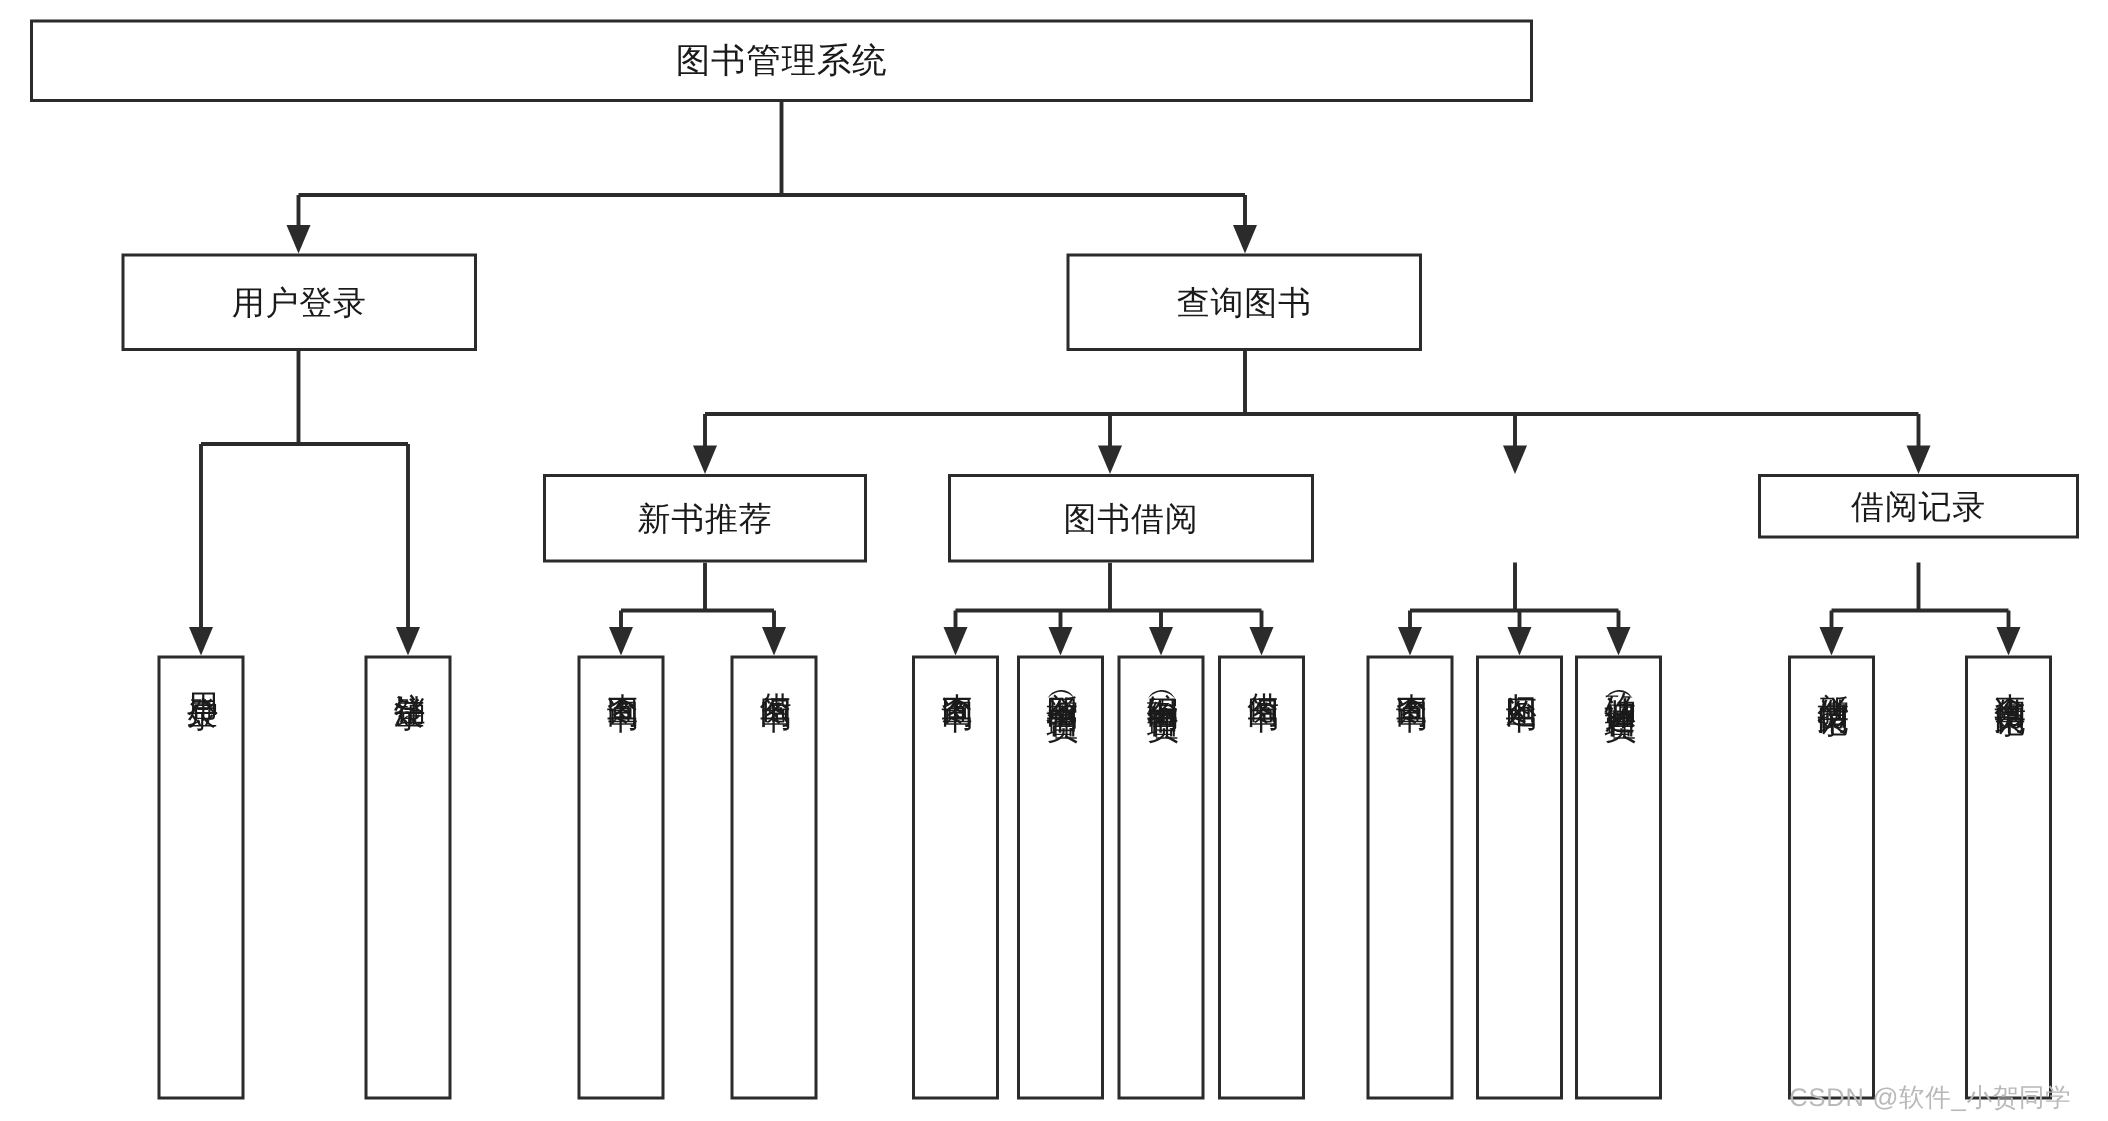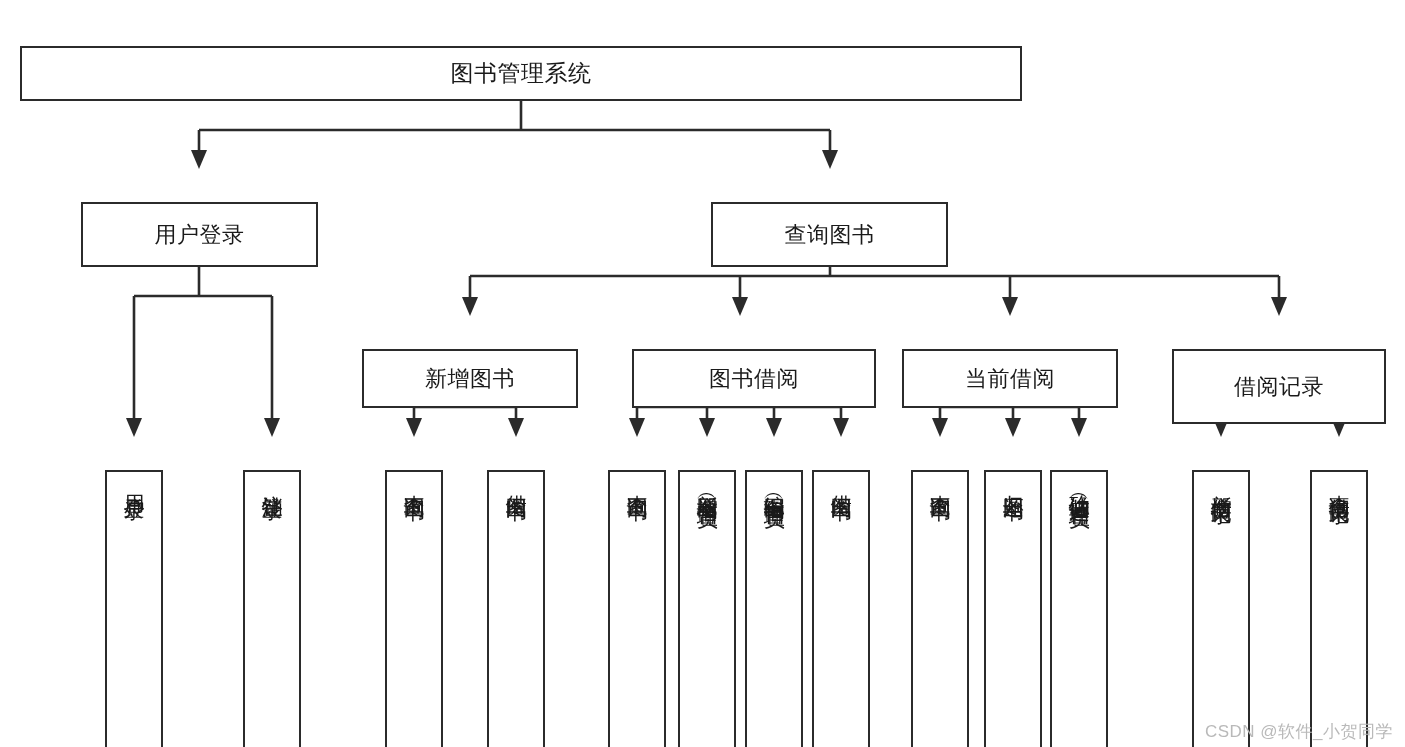--- a/index.html
+++ b/index.html
@@ -42,21 +42,20 @@
   
   .node {
     position: absolute;
     box-sizing: border-box;
     background: #ffffff;
     border: 2.6px solid #2b2b2b;
     display: flex;
     align-items: center;
     justify-content: center;
     z-index: 2;
-    margin-top: 33px;
   }
   .node-label {
     font-size: 22px;
     line-height: 1.15;
     color: #1a1a1a;
     letter-spacing: 0.5px;
     white-space: nowrap;
   }
 
   
@@ -79,21 +78,21 @@
     font-size: 21px;
     line-height: 1.06;
     letter-spacing: 2px;
     white-space: normal;
     max-height: 282px;
   }
 
   
   #watermark {
     position: absolute;
-    right: 12px;
+    right: 24px;
     bottom: 4px;
     font-size: 17px;
     color: #b9b9b9;
     letter-spacing: 0.5px;
     z-index: 5;
     white-space: nowrap;
     font-family: "Liberation Sans", "DejaVu Sans", sans-serif;
   }
 </style>
 </head>
@@ -168,29 +167,26 @@
   </div>
 
   <div class="node horiz" style="left:81px; top:169px; width:237px; height:65px;">
     <span class="node-label">用户登录</span>
   </div>
   <div class="node horiz" style="left:711px; top:169px; width:237px; height:65px;">
     <span class="node-label">查询图书</span>
   </div>
 
   <div class="node horiz" style="left:362px; top:316px; width:216px; height:59px;">
-    <span class="node-label">新增图书</span>
+    <span class="node-label">新书推荐</span>
   </div>
   <div class="node horiz" style="left:632px; top:316px; width:244px; height:59px;">
     <span class="node-label">图书借阅</span>
   </div>
-  <div class="node horiz" style="left:902px; top:316px; width:216px; height:59px;">
-    <span class="node-label">当前借阅</span>
-  </div>
-  <div class="node horiz" style="left:1172px; top:316px; width:214px; height:75px;">
+  <div class="node horiz" style="left:1172px; top:316px; width:214px; height:43px;">
     <span class="node-label">借阅记录</span>
   </div>
 
   <div class="node leaf" style="left:105px; top:437px; width:58px; height:296px;">
     <span class="node-label">用户登录</span>
   </div>
   <div class="node leaf" style="left:243px; top:437px; width:58px; height:296px;">
     <span class="node-label">注销登录</span>
   </div>
   <div class="node leaf" style="left:385px; top:437px; width:58px; height:296px;">

